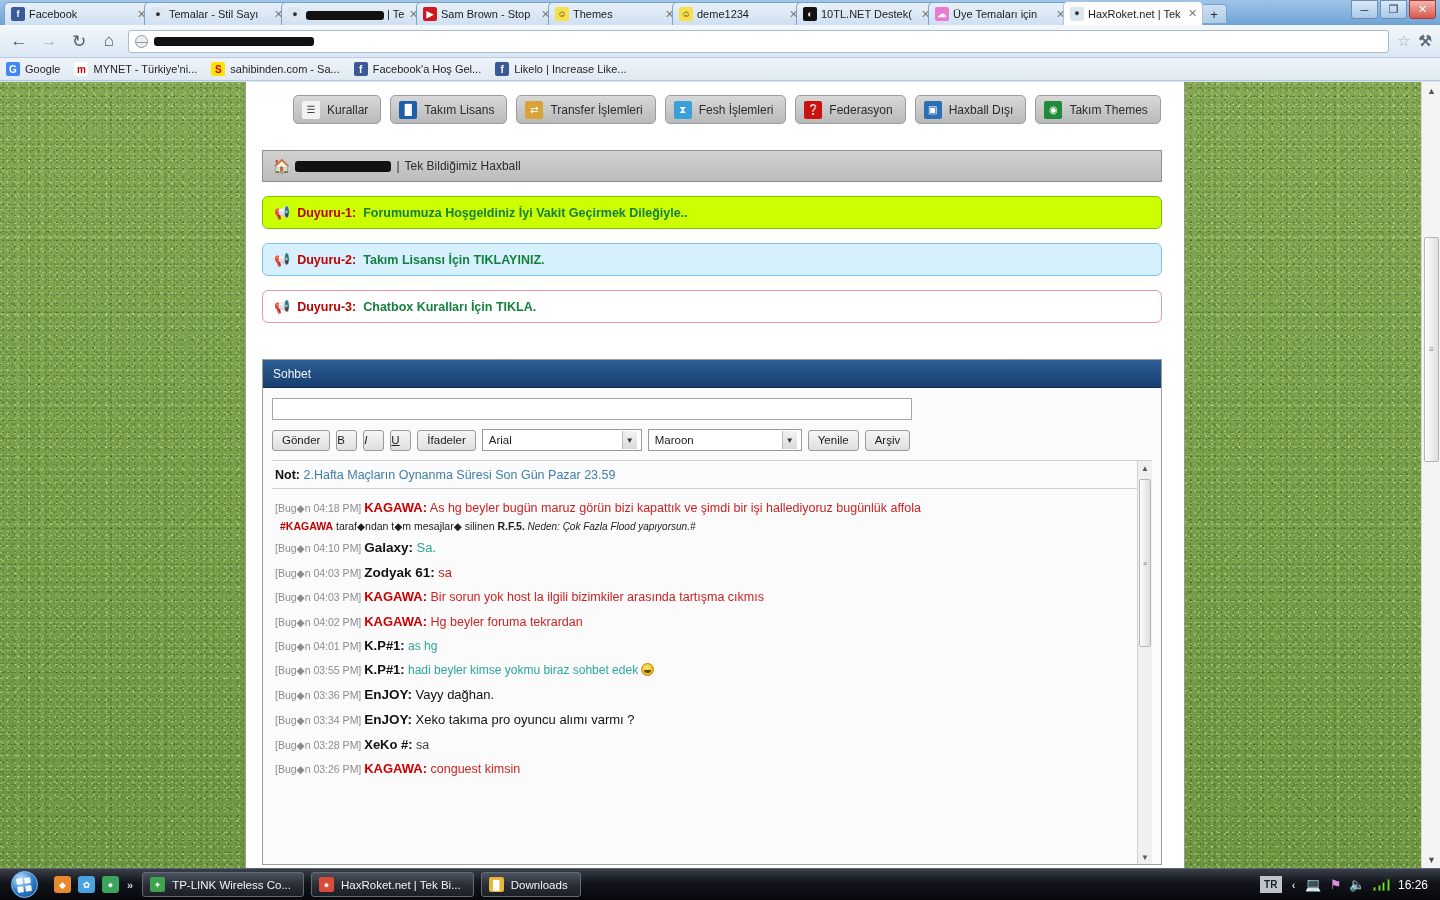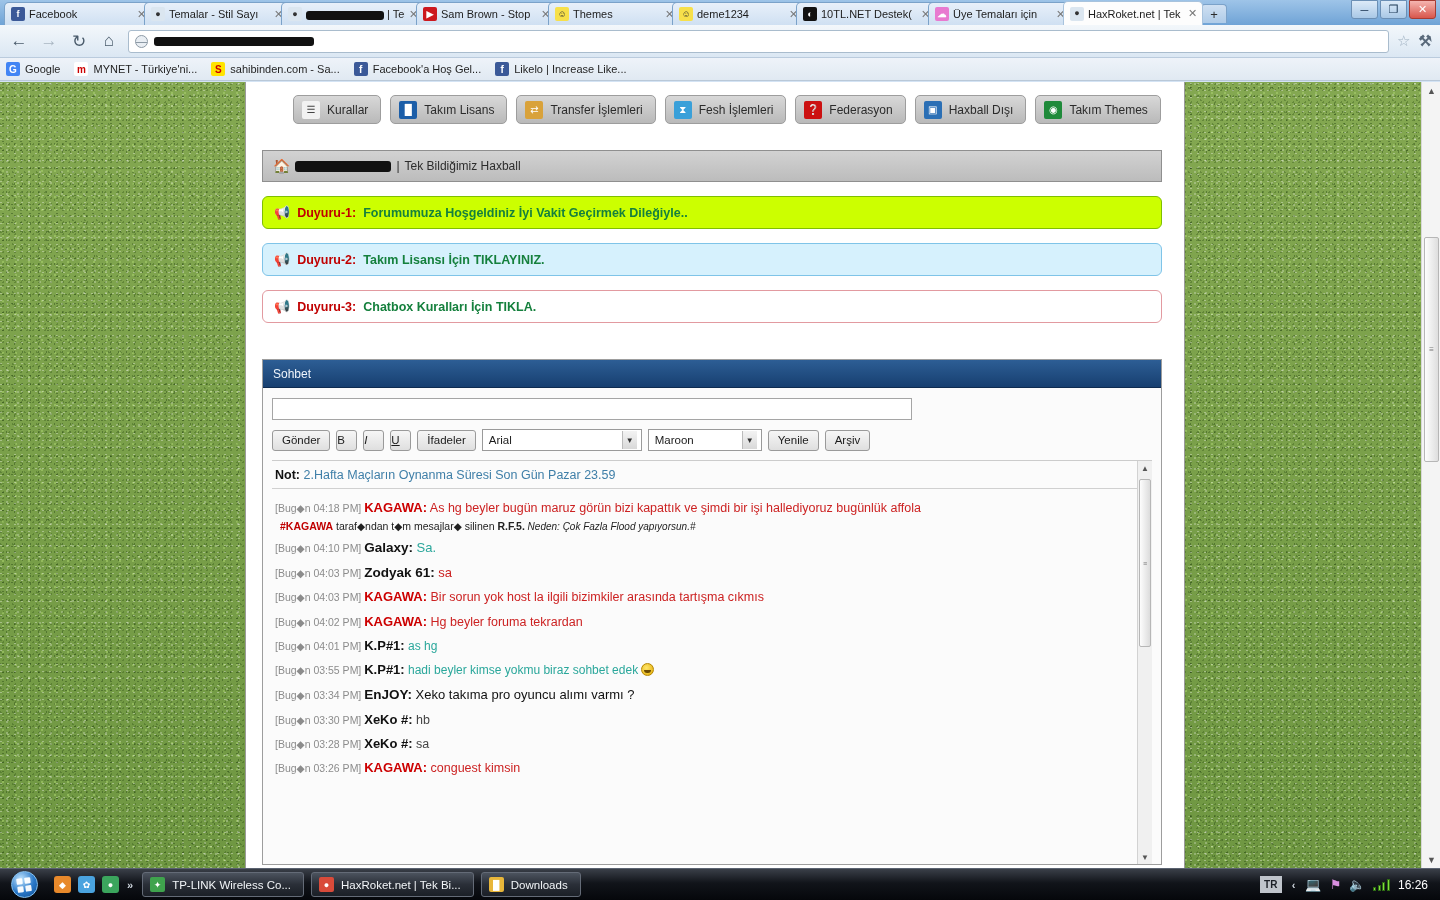--- a/index.html
+++ b/index.html
@@ -420,21 +420,21 @@
                 </div>
               <div class="btn">
                   <span>İfadeler</span>
                 </div>
               <div class="sel" style="width:160px;">
                 <span>Arial</span>
                 <span class="arrowbox">
                     <span>▼</span>
                   </span>
               </div>
-              <div class="sel" style="width:114px;">
+              <div class="sel" style="width:154px;">
                 <span>Maroon</span>
                 <span class="arrowbox">
                     <span>▼</span>
                   </span>
               </div>
               <div class="btn">
                   <span>Yenile</span>
                 </div>
               <div class="btn">
                   <span>Arşiv</span>
@@ -448,22 +448,22 @@
               </div>
               <div class="msgs" id="msgs">
                   <div class="msg"><span class="ts">[Bug◆n 04:18 PM] </span><span class="nick" style="color: rgb(204, 0, 0); font-size: 13px;">KAGAWA:</span><span style="color: rgb(204, 34, 34); font-size: 12.5px;"> As hg beyler bugün maruz görün bizi kapattık ve şimdi bir işi hallediyoruz bugünlük affola</span></div>
                   <div class="sysline"><span class="rn">#KAGAWA</span><span> taraf◆ndan t◆m mesajlar◆ silinen </span><b>R.F.5.</b><span class="reason"> Neden: Çok Fazla Flood yapıyorsun.#</span></div>
                   <div class="msg"><span class="ts">[Bug◆n 04:10 PM] </span><span class="nick" style="color: rgb(17, 17, 17); font-size: 13.5px;">Galaxy:</span><span style="color: rgb(42, 167, 155); font-size: 13px;"> Sa.</span></div>
                   <div class="msg"><span class="ts">[Bug◆n 04:03 PM] </span><span class="nick" style="color: rgb(17, 17, 17); font-size: 13.5px;">Zodyak 61:</span><span style="color: rgb(204, 34, 34); font-size: 13px;"> sa</span></div>
                   <div class="msg"><span class="ts">[Bug◆n 04:03 PM] </span><span class="nick" style="color: rgb(204, 0, 0); font-size: 13px;">KAGAWA:</span><span style="color: rgb(204, 34, 34); font-size: 12.5px;"> Bir sorun yok host la ilgili bizimkiler arasında tartışma cıkmıs</span></div>
                   <div class="msg"><span class="ts">[Bug◆n 04:02 PM] </span><span class="nick" style="color: rgb(204, 0, 0); font-size: 13px;">KAGAWA:</span><span style="color: rgb(204, 34, 34); font-size: 12.5px;"> Hg beyler foruma tekrardan</span></div>
                   <div class="msg"><span class="ts">[Bug◆n 04:01 PM] </span><span class="nick" style="color: rgb(17, 17, 17); font-size: 13px;">K.P#1:</span><span style="color: rgb(42, 167, 155); font-size: 12px;"> as hg</span></div>
                   <div class="msg"><span class="ts">[Bug◆n 03:55 PM] </span><span class="nick" style="color: rgb(17, 17, 17); font-size: 13px;">K.P#1:</span><span style="color: rgb(42, 167, 155); font-size: 12px;"> hadi beyler kimse yokmu biraz sohbet edek</span> <span class="emoji"></span></div>
+                  <div class="msg"><span class="ts">[Bug◆n 03:36 PM] </span><span class="nick" style="color: rgb(17, 17, 17); font-size: 13.5px;">EnJOY:</span><span style="color: rgb(17, 17, 17); font-size: 13px;"> Vayy dağhan.</span></div>
                   <div class="msg"><span class="ts">[Bug◆n 03:34 PM] </span><span class="nick" style="color: rgb(17, 17, 17); font-size: 13.5px;">EnJOY:</span><span style="color: rgb(17, 17, 17); font-size: 13px;"> Xeko takıma pro oyuncu alımı varmı ?</span></div>
-                  <div class="msg"><span class="ts">[Bug◆n 03:30 PM] </span><span class="nick" style="color: rgb(17, 17, 17); font-size: 13px;">XeKo #:</span><span style="color: rgb(68, 68, 68); font-size: 12.5px;"> hb</span></div>
                   <div class="msg"><span class="ts">[Bug◆n 03:28 PM] </span><span class="nick" style="color: rgb(17, 17, 17); font-size: 13px;">XeKo #:</span><span style="color: rgb(68, 68, 68); font-size: 12.5px;"> sa</span></div>
                   <div class="msg"><span class="ts">[Bug◆n 03:26 PM] </span><span class="nick" style="color: rgb(204, 0, 0); font-size: 13px;">KAGAWA:</span><span style="color: rgb(204, 34, 34); font-size: 12.5px;"> conguest kimsin</span></div>
                 </div>
 
               <div class="innerscroll">
                 <div class="isarrow">
                     <span>▲</span>
                   </div>
                 <div class="isthumb">≡</div>
                 <div class="isarrow">

